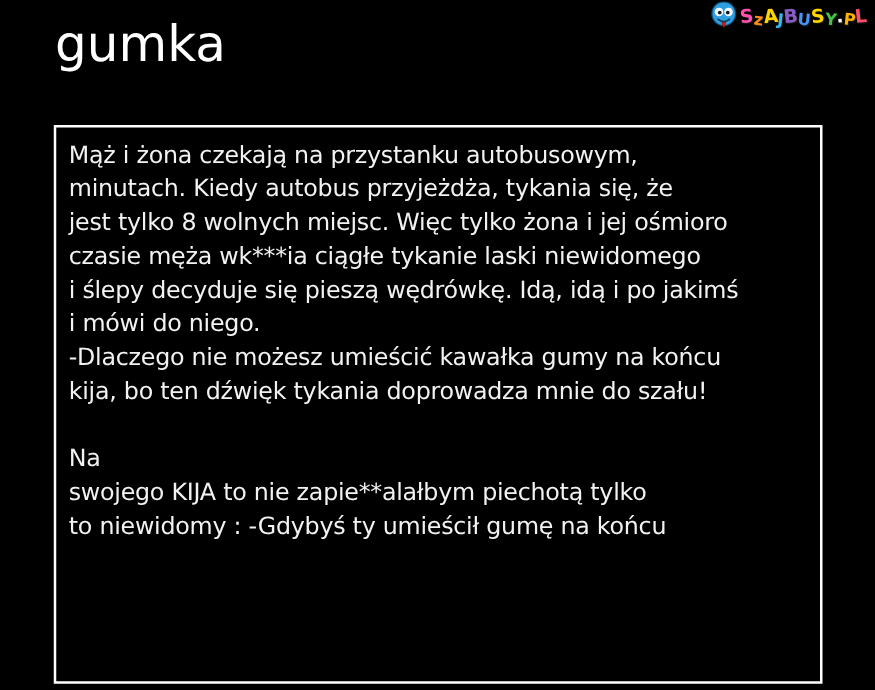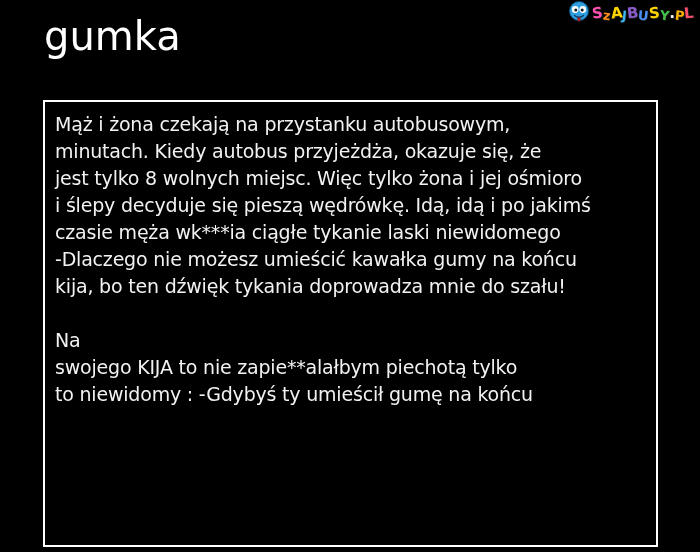--- a/index.html
+++ b/index.html
@@ -109,24 +109,25 @@
         <span class="logo-letter" style="color: rgb(255, 213, 0);">S</span>
         <span class="logo-letter" style="color: rgb(70, 194, 74);">Y</span>
         <span class="logo-letter" style="color: rgb(255, 255, 255);">.</span>
         <span class="logo-letter" style="color: rgb(255, 179, 0);">P</span>
         <span class="logo-letter" style="color: rgb(255, 79, 110);">L</span>
       </span>
   </div>
 
   <div class="joke-box">
     <div class="joke-line">Mąż i żona czekają na przystanku autobusowym,</div>
-    <div class="joke-line">minutach. Kiedy autobus przyjeżdża, okazuje się, że</div>
+    <div class="joke-line">minutach. Kiedy autobus przyjeżdża, tykania się, że</div>
     <div class="joke-line">jest tylko 8 wolnych miejsc. Więc tylko żona i jej ośmioro</div>
+    <div class="joke-line">czasie męża wk***ia ciągłe tykanie laski niewidomego</div>
     <div class="joke-line">i ślepy decyduje się pieszą wędrówkę. Idą, idą i po jakimś</div>
-    <div class="joke-line">czasie męża wk***ia ciągłe tykanie laski niewidomego</div>
+    <div class="joke-line">i mówi do niego.</div>
     <div class="joke-line">-Dlaczego nie możesz umieścić kawałka gumy na końcu</div>
     <div class="joke-line">kija, bo ten dźwięk tykania doprowadza mnie do szału!</div>
     <div class="joke-line"></div>
     <div class="joke-line">Na</div>
     <div class="joke-line">swojego KIJA to nie zapie**alałbym piechotą tylko</div>
     <div class="joke-line">to niewidomy : -Gdybyś ty umieścił gumę na końcu</div>
   </div>
 
 </div>
 

